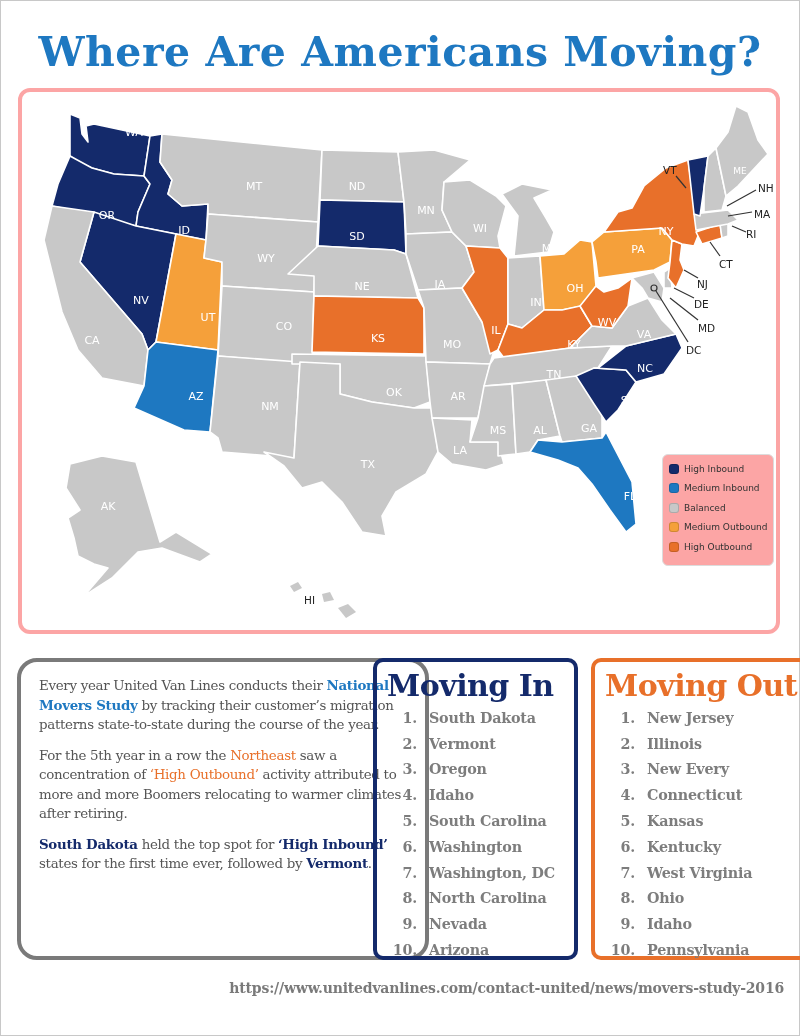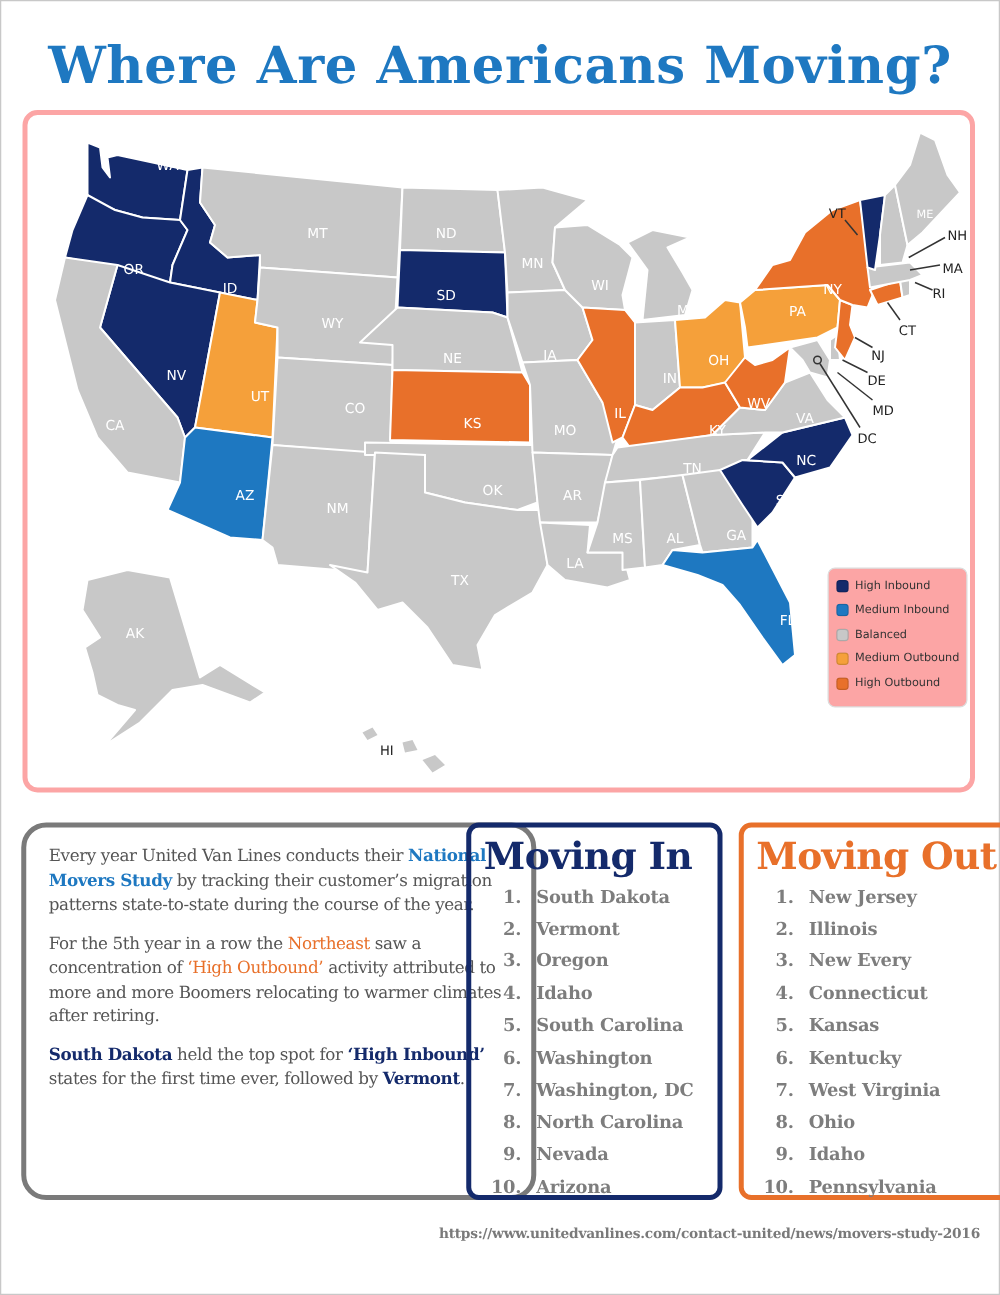--- a/index.html
+++ b/index.html
@@ -33,21 +33,21 @@
   .list-out { left:591px; border-color:#e8702a; width:236px; }
   .list-title { font-family:"DejaVu Serif", serif; font-weight:bold; font-size:30px; margin:0 0 2px 2px; letter-spacing:-0.5px; }
   .list-in .list-title { color:#142a6b; }
   .list-out .list-title { color:#e8702a; }
   .list-item { display:flex; height:25.8px; align-items:center; font-family:"DejaVu Serif", serif;
                font-weight:bold; font-size:14.3px; color:#7d7d7d; letter-spacing:-0.2px; }
   .list-num { width:44px; text-align:right; padding-right:12px; box-sizing:border-box; }
 
   .source { position:absolute; right:16px; top:978px; text-align:right; font-family:"DejaVu Serif", serif; color:#7a7a7a; }
   .source-line { font-weight:bold; font-size:13.5px; letter-spacing:-0.2px; }
-  .source-url { font-weight:bold; font-size:11px; margin-top:2px; letter-spacing:-0.2px; }
+  .source-url { font-weight:bold; font-size:14px; margin-top:2px; letter-spacing:-0.2px; }
 </style>
 </head>
 <body>
 
 <div class="page-border"></div>
 
 <div class="title">Where Are Americans Moving?</div>
 
 <div class="map-frame">
   <svg class="map-svg" viewBox="0 0 754 538">

